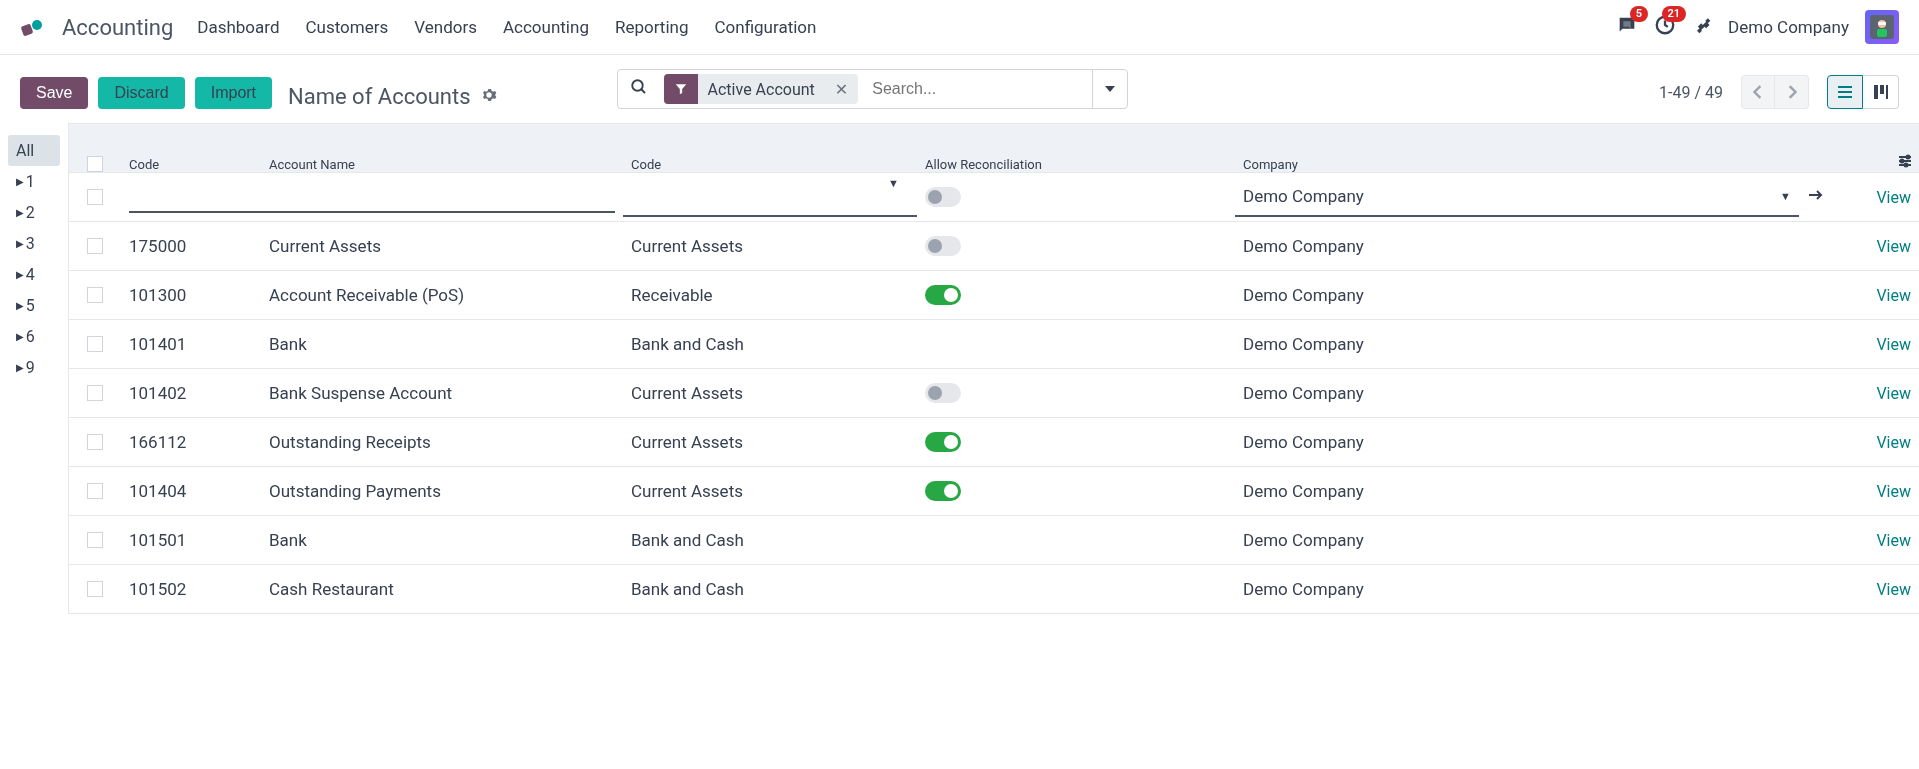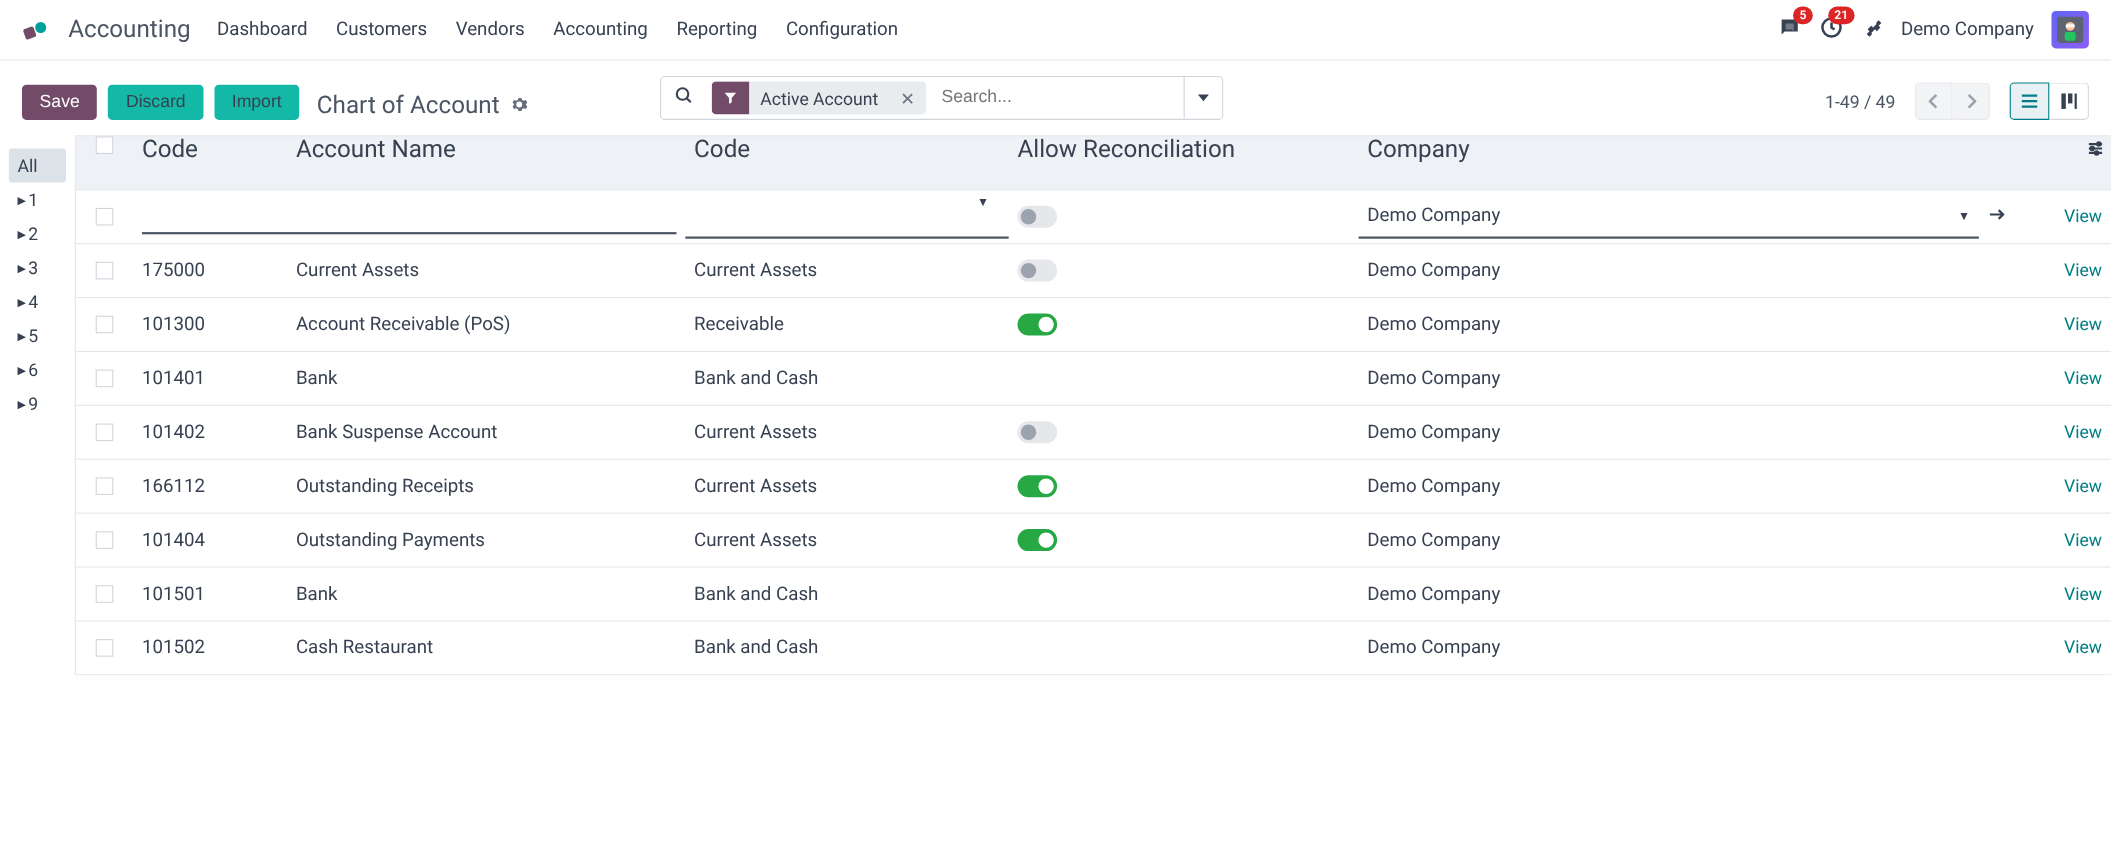--- a/index.html
+++ b/index.html
@@ -51,21 +51,21 @@
   
   
   .main { display: flex; }
   .sidebar { width: 68px; padding: 12px 8px; }
   .sidebar-item { padding: 6px 8px; font-size: 16px; color: #374151; cursor: pointer; display: flex; align-items: center; gap: 2px; }
   .sidebar-item.active { background: #dbe2e8; border-radius: 3px; }
   .caret { font-size: 10px; color: #374151; }
   
   .table-wrap { flex: 1; border-left: 1px solid #e5e7eb; }
   
-  .thead { display: flex; align-items: flex-start; background: #eef2f6; height: 50px; font-size: 22px; color: #374151; border-top: 1px solid #e5e7eb; border-bottom: 1px solid #e5e7eb; position: relative; }
+  .thead { display: flex; align-items: flex-end; background: #eef2f6; height: 50px; font-size: 13px; color: #374151; border-top: 1px solid #e5e7eb; border-bottom: 1px solid #e5e7eb; position: relative; }
   .th { padding: 0 8px; }
   .col-check { width: 52px; display: flex; justify-content: center; }
   .col-code { width: 140px; }
   .col-name { width: 362px; }
   .col-type { width: 294px; }
   .col-recon { width: 318px; }
   .col-company { width: 198px; }
   .col-view { width: 90px; text-align: right; }
   .col-settings { position: absolute; right: 6px; cursor: pointer; }
   
@@ -138,21 +138,21 @@
         </svg>
     </div>
   </div>
 </div>
 
 <div class="controls">
   <button class="btn btn-primary">Save</button>
   <button class="btn btn-secondary">Discard</button>
   <button class="btn btn-secondary">Import</button>
   <div class="title-wrap">
-    <span class="page-title">Chart of Account</span>
+    <span class="page-title">Name of Accounts</span>
     <span class="gear-icon">
       <svg width="16" height="16" viewBox="0 0 24 24" fill="currentColor">
           <path d="M12 8a4 4 0 100 8 4 4 0 000-8zm9 4l2 3-2 3-3-1a8 8 0 01-2 1l-1 3h-4l-1-3a8 8 0 01-2-1l-3 1-2-3 2-3-2-3 2-3 3 1a8 8 0 012-1l1-3h4l1 3a8 8 0 012 1l3-1 2 3-2 3z" opacity="0.85"></path>
         </svg>
     </span>
   </div>
 
   <div class="search-wrap">
     <div class="search-icon-box">
       <svg width="18" height="18" viewBox="0 0 24 24" fill="none" stroke="currentColor" stroke-width="2.5">

